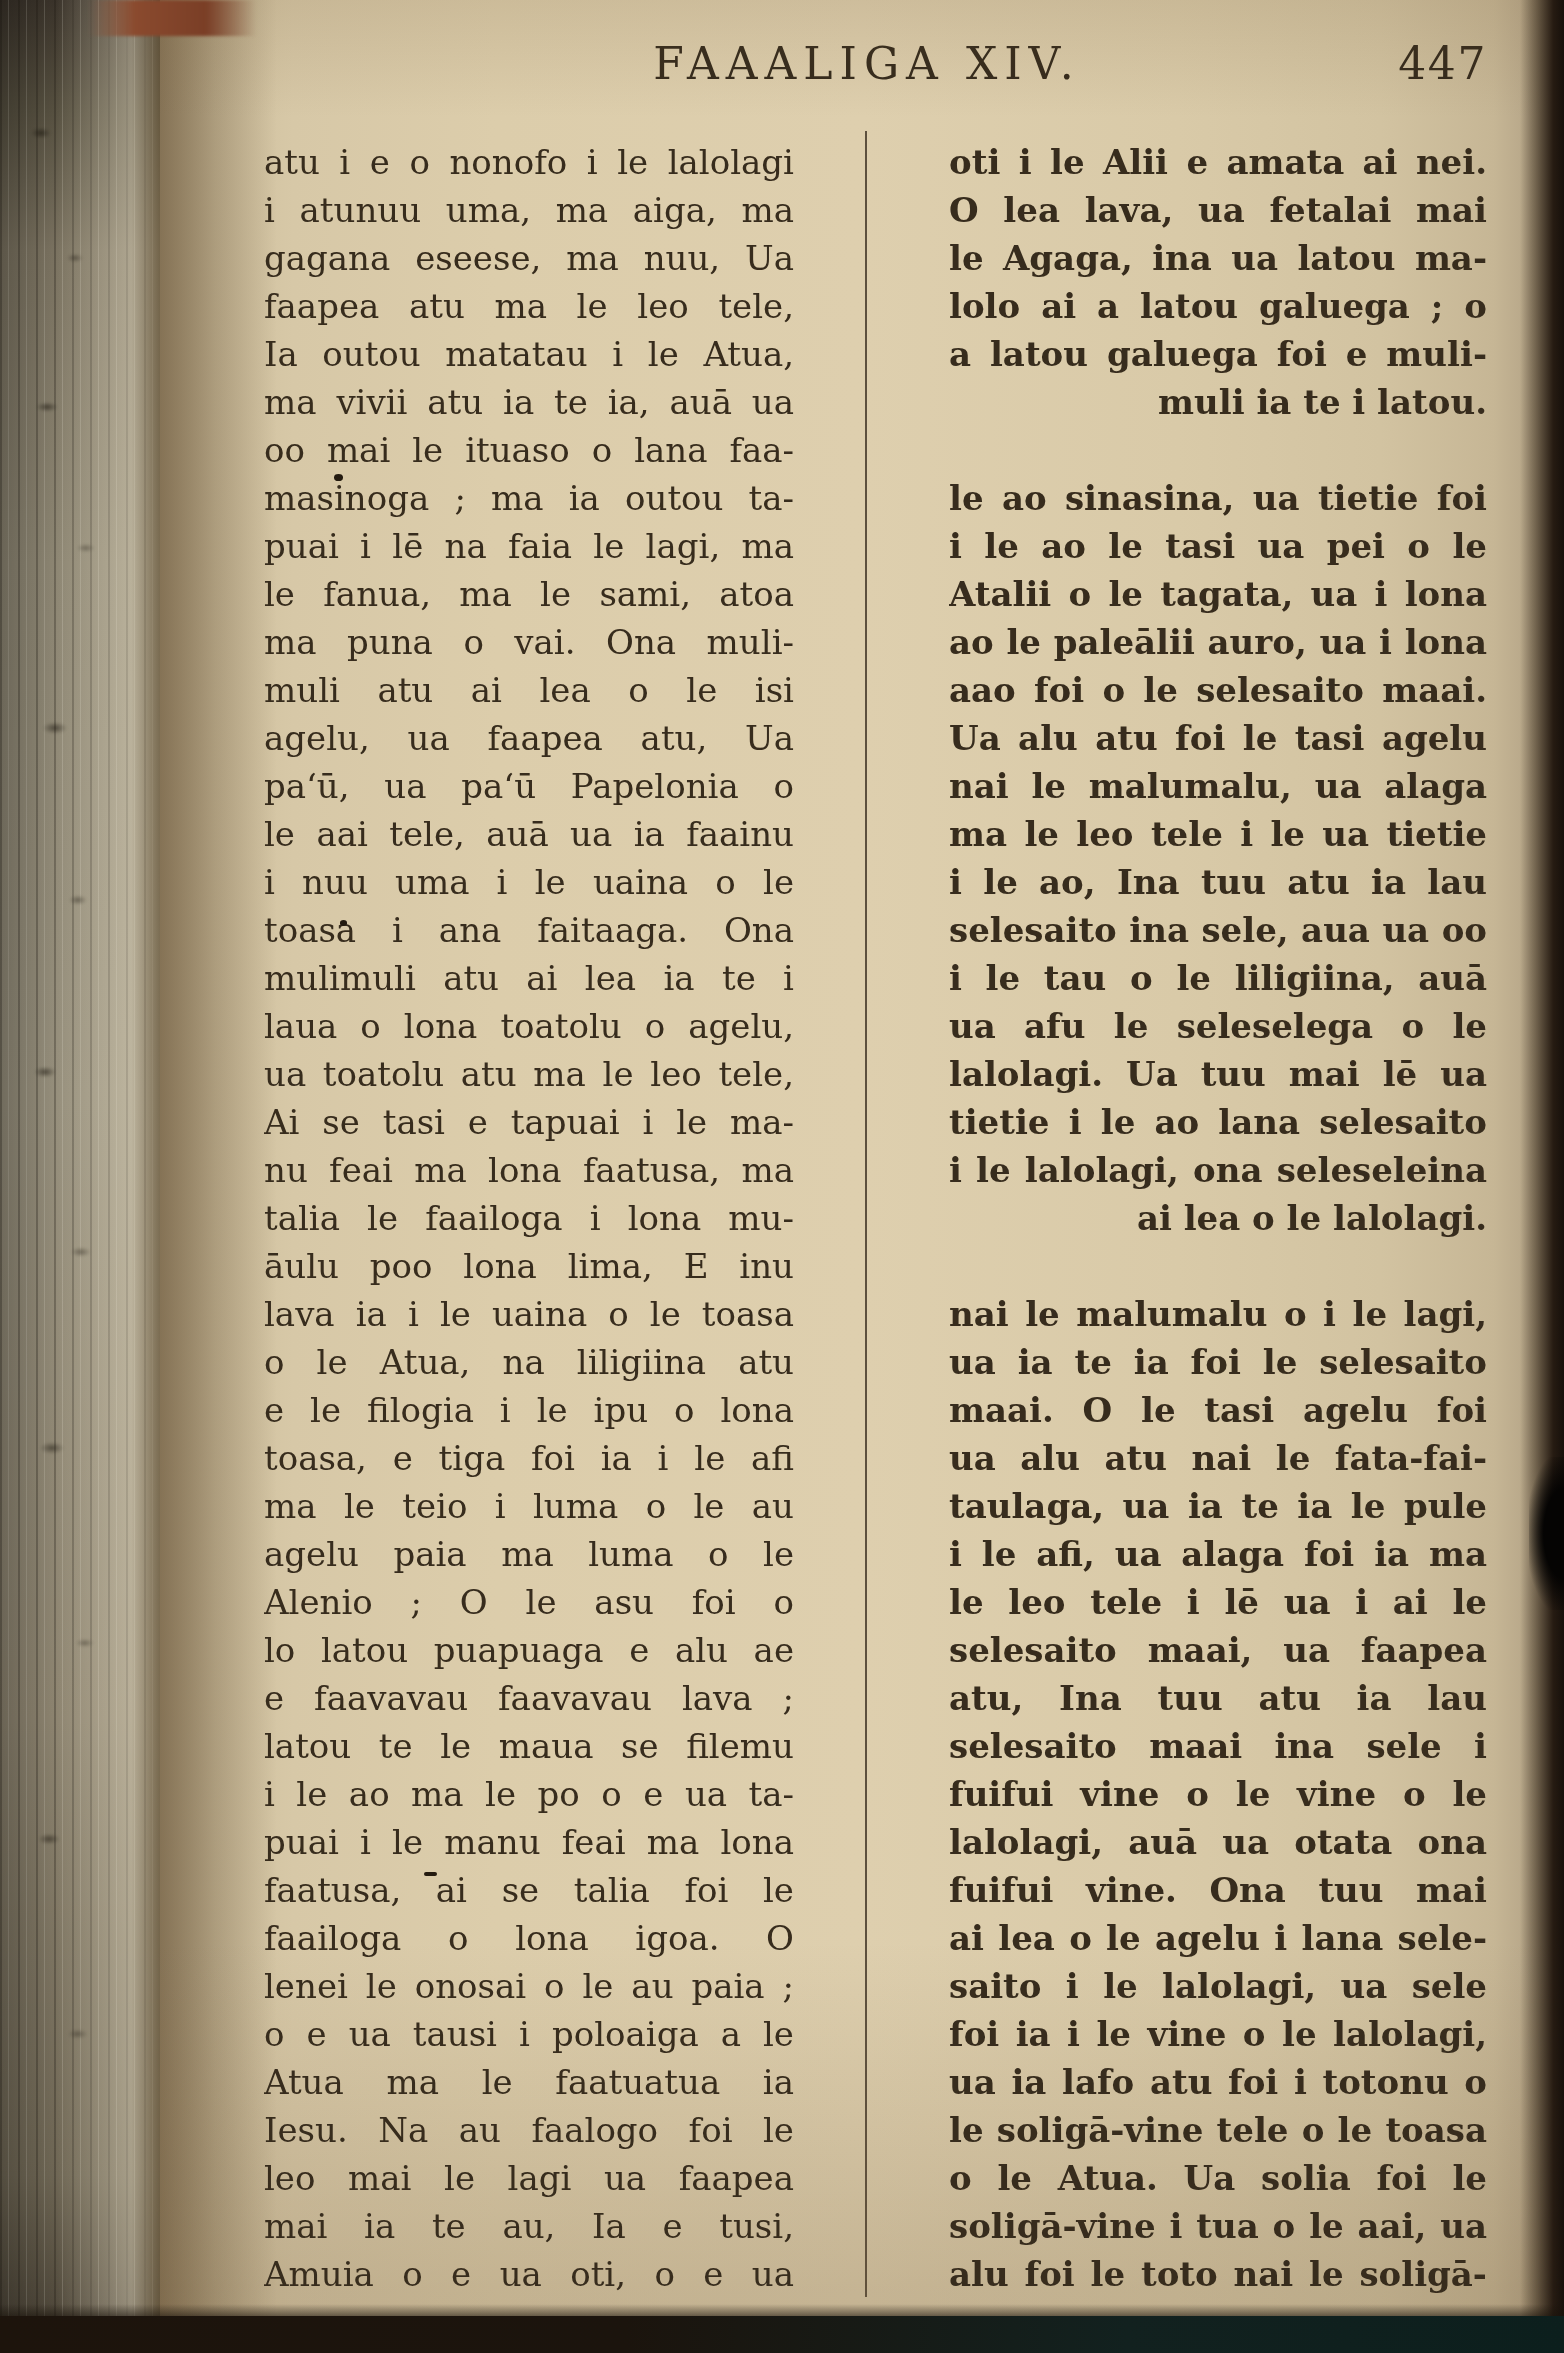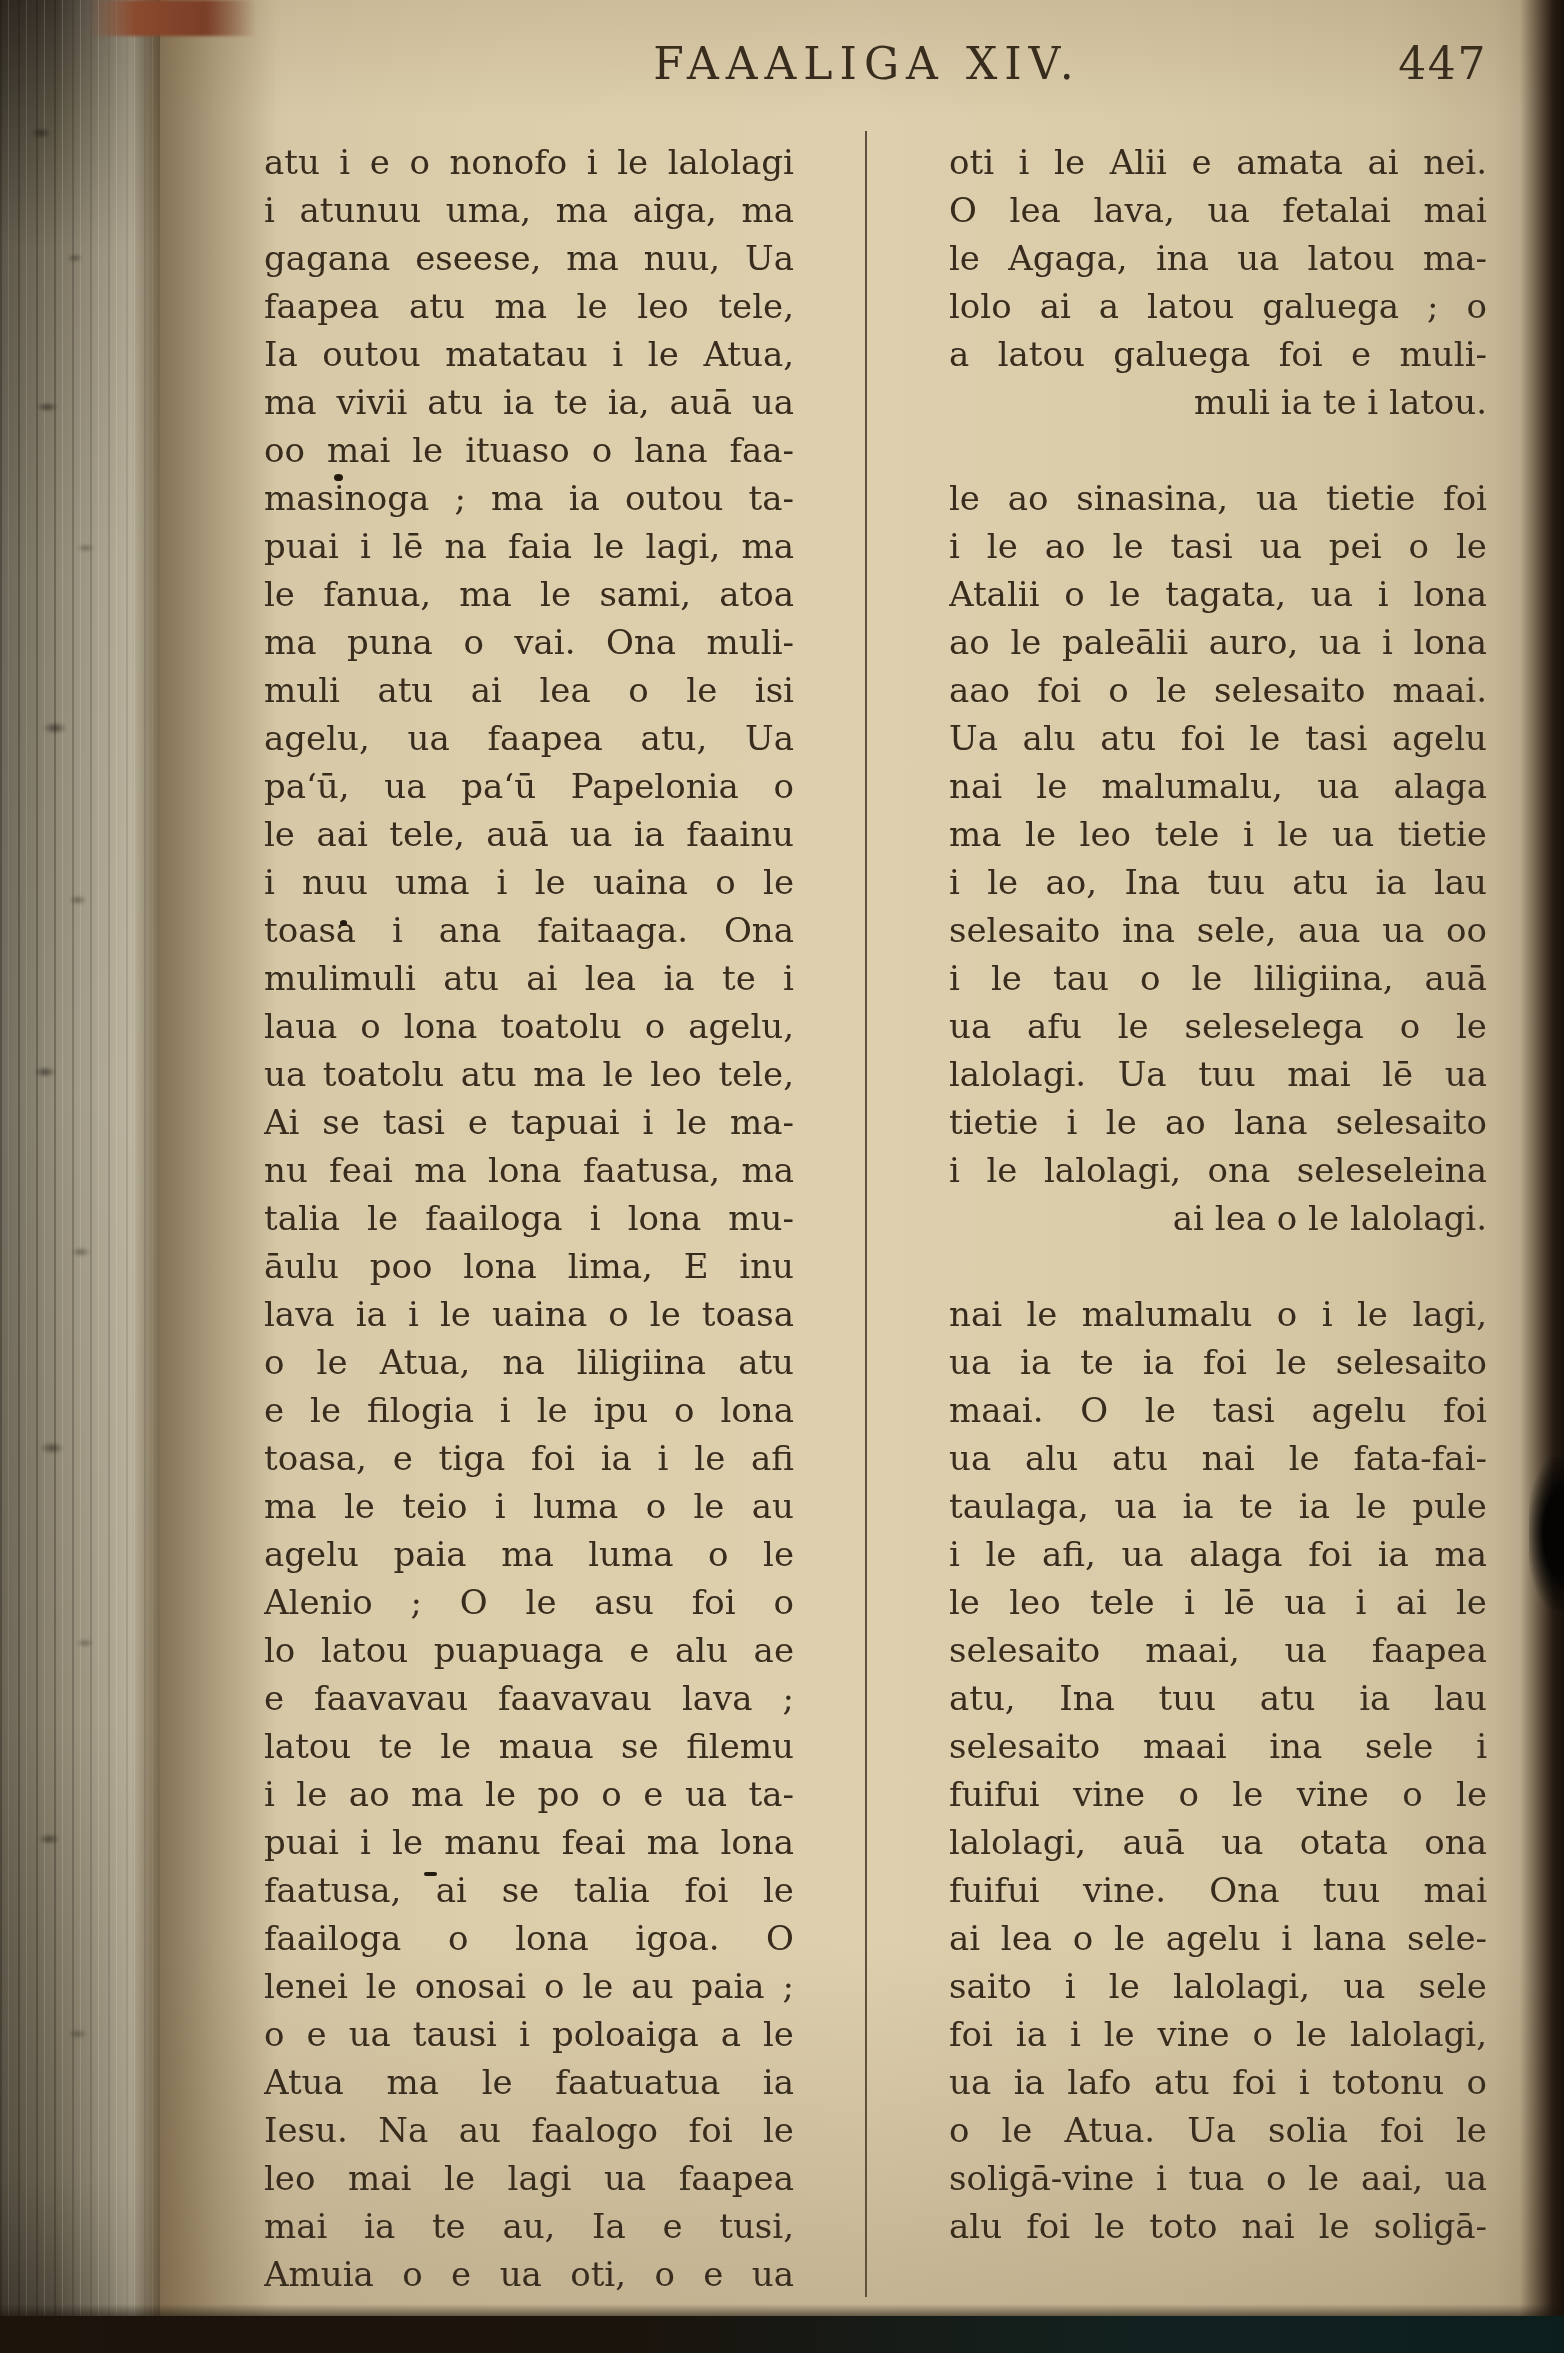--- a/index.html
+++ b/index.html
@@ -77,21 +77,21 @@
     position:absolute;right:78px;font-size:44px;color:#33291b;letter-spacing:1.6px;
   }
 
   .col-divider{
     position:absolute;left:705px;top:131px;width:2.3px;height:2166px;
     background:rgba(70,58,42,.85);
   }
 
   .col{position:absolute;top:142px;font-size:34px;color:#372c1d;z-index:3;}
   .col-left{left:104px;width:530px;}
-  .col-right{left:789px;width:538px;}
+  .col-right{left:789px;width:538px;font-weight:bold;}
 
   .line{position:relative;height:48px;overflow:hidden;}
   .ltext{display:block;text-align:justify;white-space:normal;}
   .line.j .ltext::after{content:"";display:inline-block;width:100%;height:0;}
   .line.short .ltext{text-align:right;}
   .line.short .ltext::after{content:none;}
   .line.indent .ltext{text-indent:31px;margin-top:44px;}
 
   .ink-speck{position:absolute;background:#241b10;border-radius:50%;z-index:4;filter:blur(0.4px);}
   .speck-a{left:174px;top:474px;width:9.4px;height:7px;}
@@ -389,20 +389,23 @@
         <div class="line j">
           <span class="ltext">saito i le lalolagi, ua sele</span>
         </div>
         <div class="line j">
           <span class="ltext">foi ia i le vine o le lalolagi,</span>
         </div>
         <div class="line j">
           <span class="ltext">ua ia lafo atu foi i totonu o</span>
         </div>
         <div class="line j">
+          <span class="ltext">le soligā-vine tele o le toasa</span>
+        </div>
+        <div class="line j">
           <span class="ltext">o le Atua. Ua solia foi le</span>
         </div>
         <div class="line j">
           <span class="ltext">soligā-vine i tua o le aai, ua</span>
         </div>
         <div class="line j">
           <span class="ltext">alu foi le toto nai le soligā-</span>
         </div>
       </div>
 

